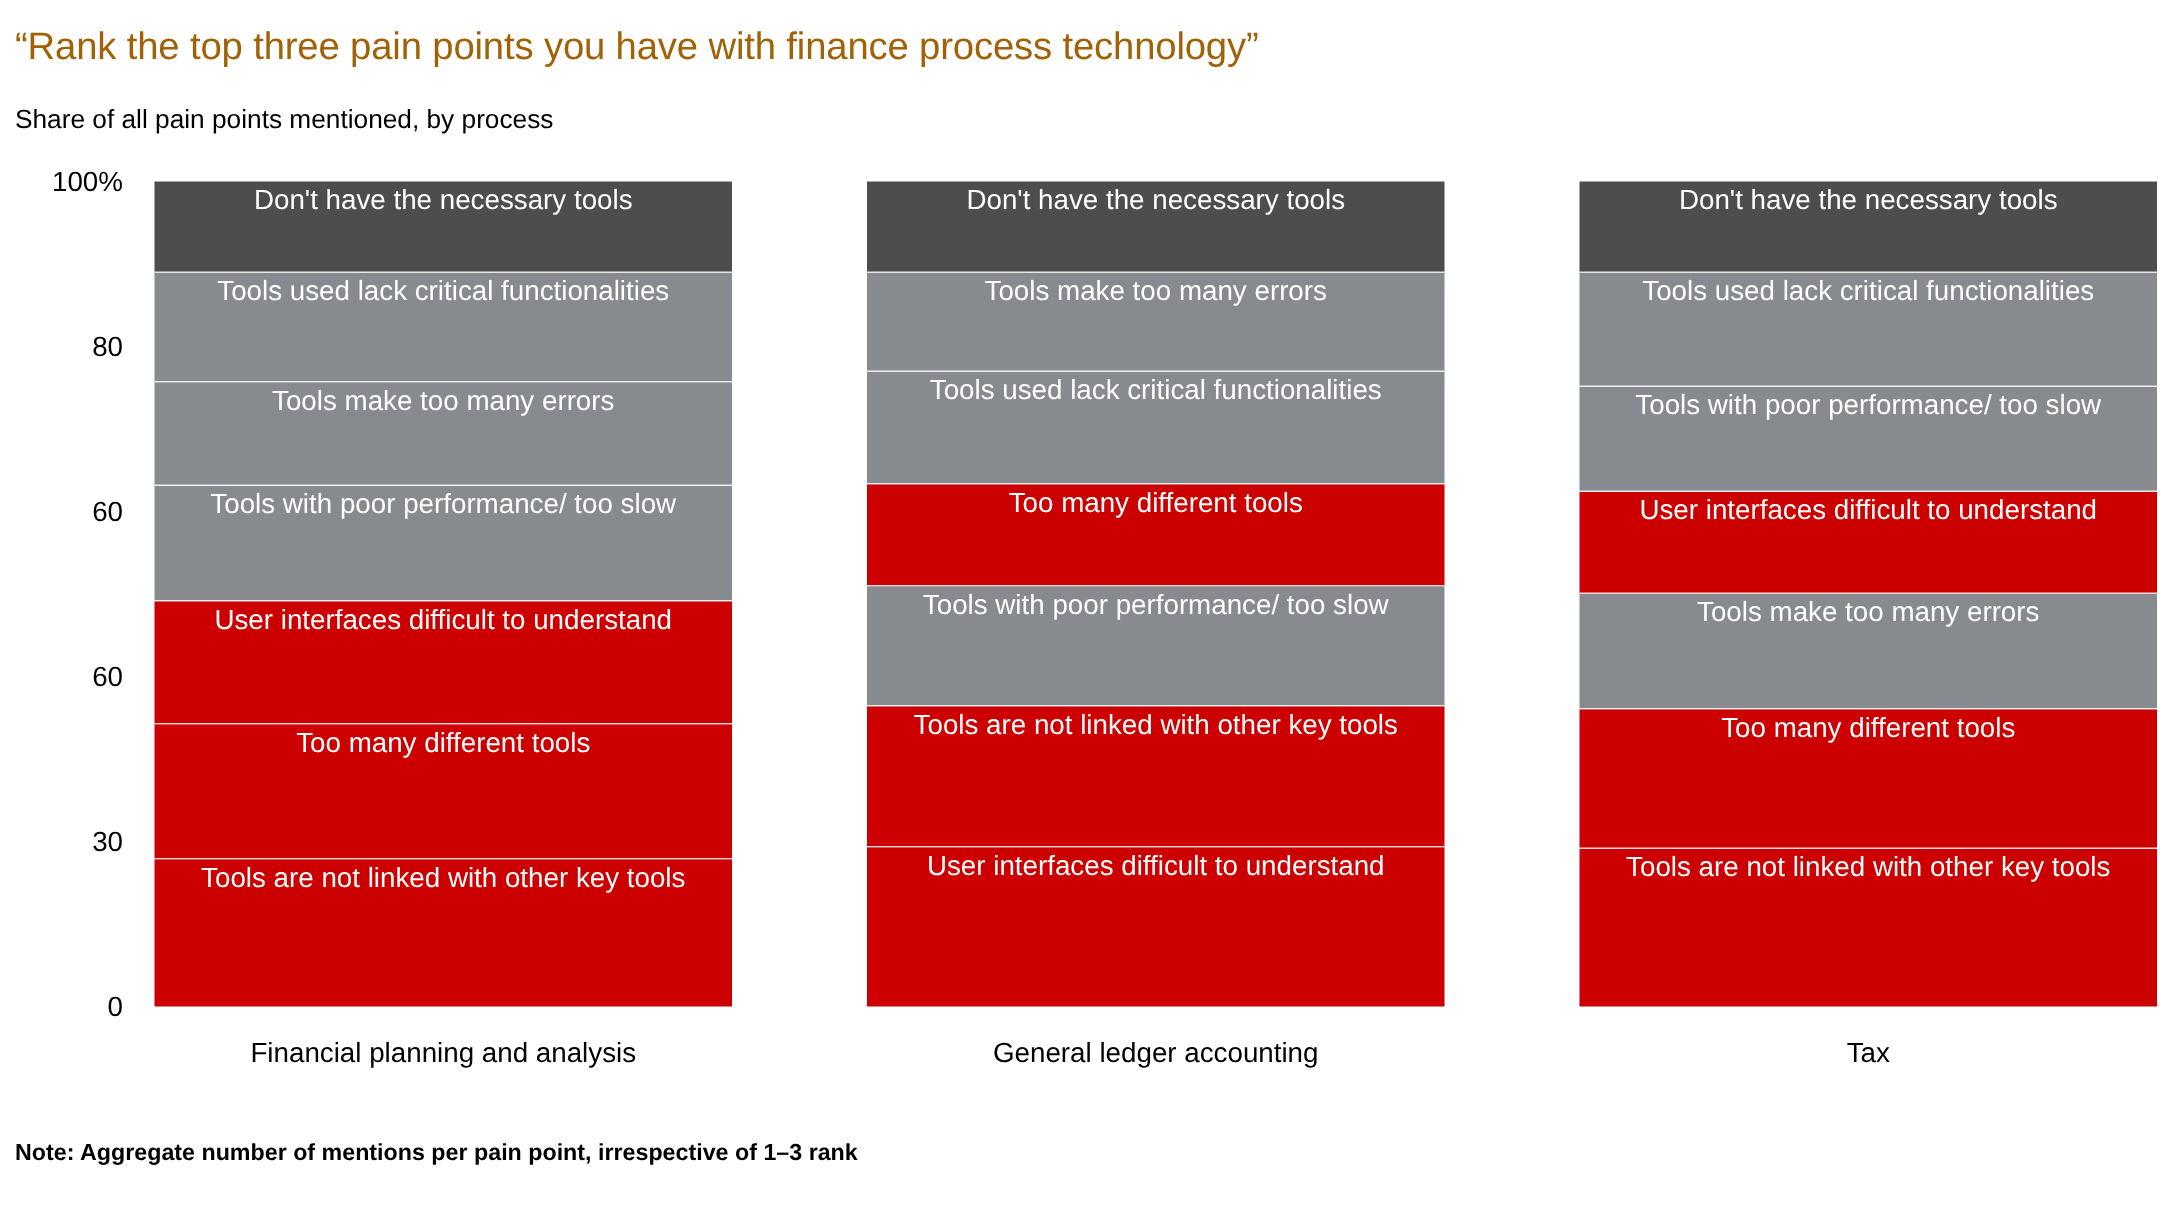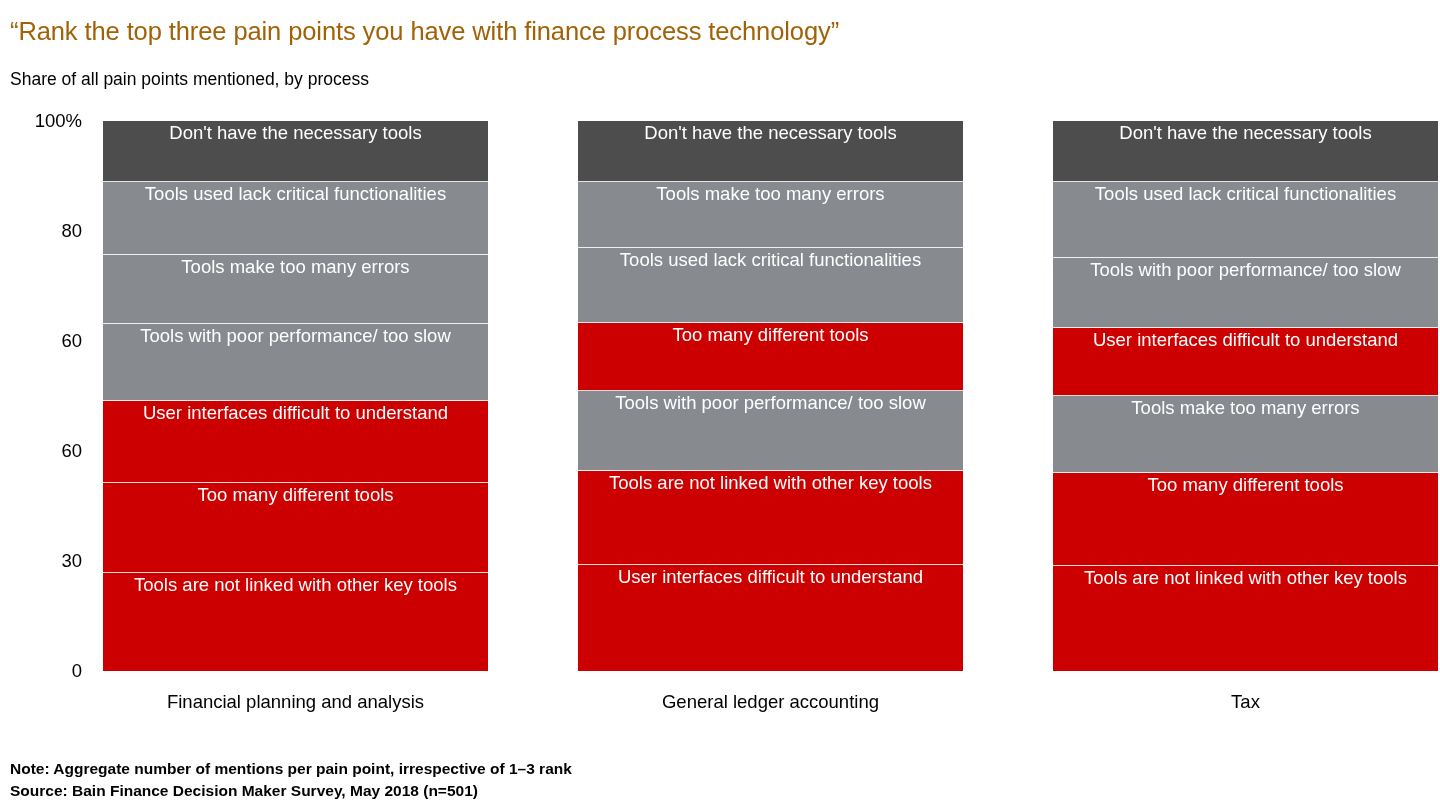--- a/index.html
+++ b/index.html
@@ -245,16 +245,15 @@
   </div>
 
   <div class="cat-labels">
     <div class="cat cat-1">Financial planning and analysis</div>
     <div class="cat cat-3">Tax</div>
     <div class="cat cat-2">General ledger accounting</div>
   </div>
 
   <div class="footnotes">
     <div class="footnote">Note: Aggregate number of mentions per pain point, irrespective of 1–3 rank</div>
-    <div class="footnote">Source: Bain Finance Decision Maker Survey, May 2018 (n=501)</div>
   </div>
 
 </div>
 
 </body></html>

